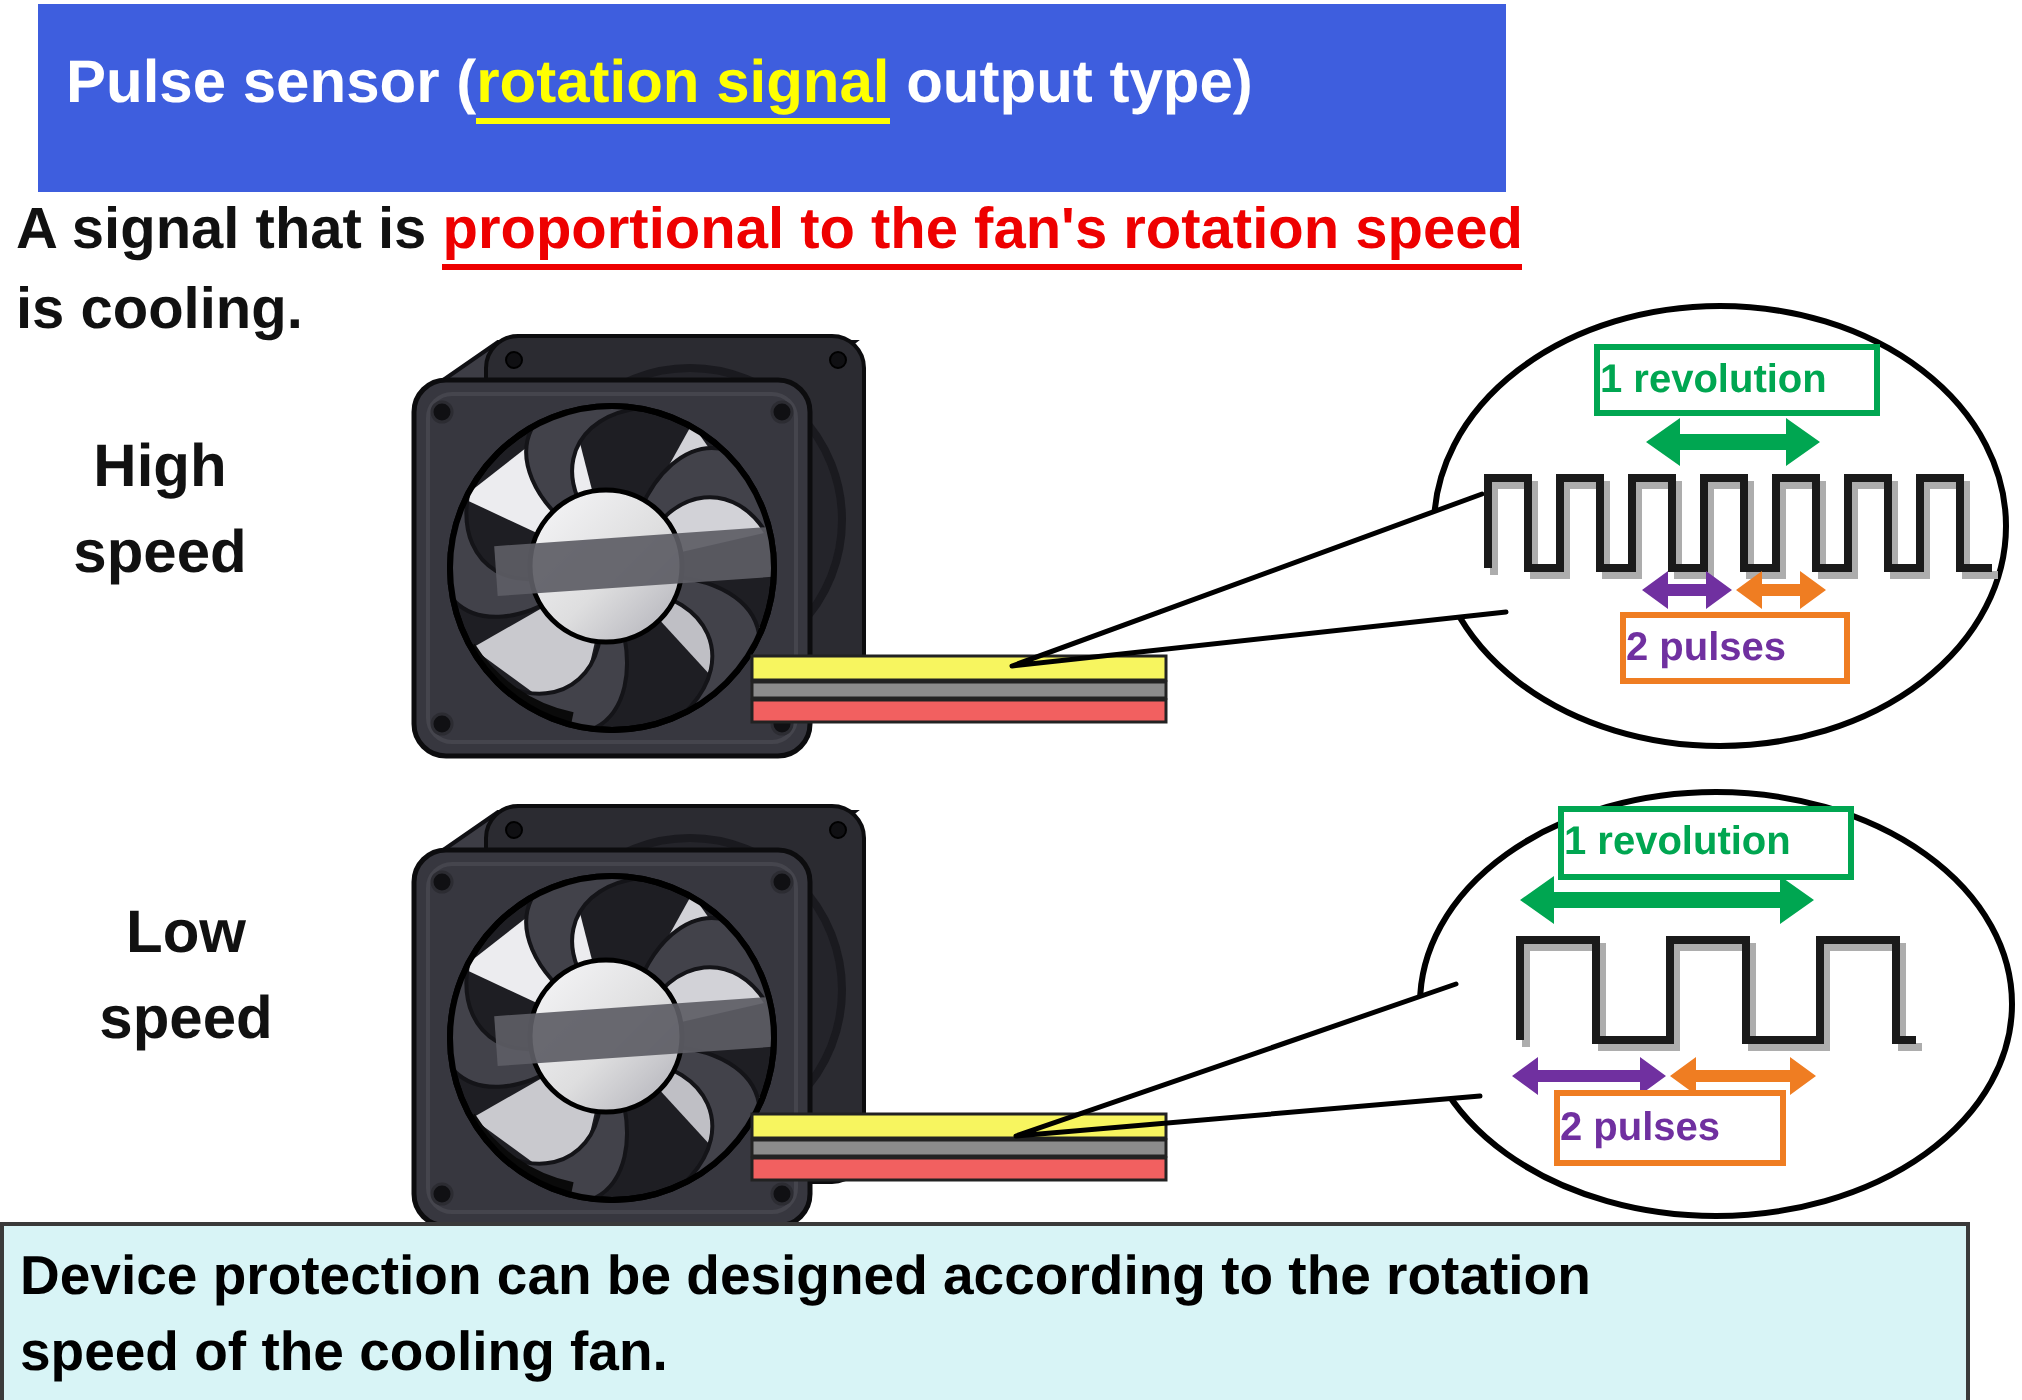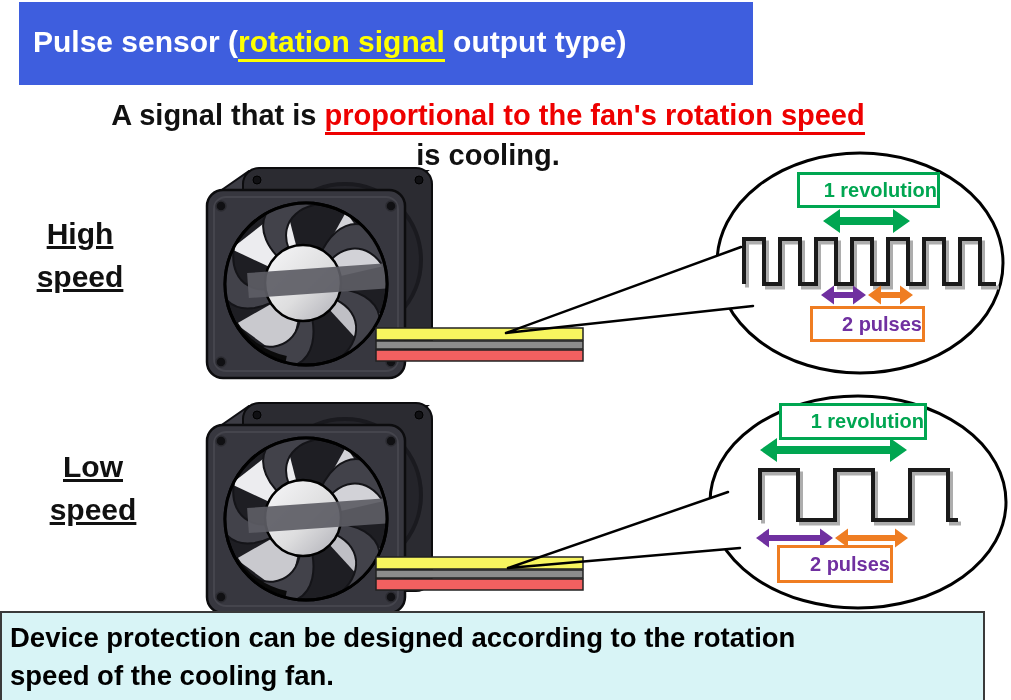--- a/index.html
+++ b/index.html
@@ -1,32 +1,32 @@
 <!DOCTYPE html>
 <html style="--c-header_bg: #3E5EDE; --c-header_text: #FFFFFF; --c-header_highlight: #FFFF00; --c-emphasis_red: #EE0000; --c-green: #00A651; --c-purple: #7030A0; --c-orange: #EF7D22; --c-note_bg: #D8F4F6; --c-wire_yellow: #F7F55F; --c-wire_gray: #8C8C8C; --c-wire_red: #F26060; --c-waveform: #1A1A1A; --c-waveform_shadow: #ADADAD;"><head>
 <meta charset="utf-8">
 <style>
   html,body{margin:0;padding:0;background:#fff;}
   .stage{
     position:relative;width:1011px;height:700px;background:#ffffff;overflow:hidden;
     font-family:"Liberation Sans",sans-serif;font-weight:700;
   }
   .header{
-    position:absolute;left:19px;top:2px;width:734px;height:83px;
+    position:absolute;left:19px;top:2px;width:734px;height:94px;
     background:var(--c-header_bg);color:var(--c-header_text);
     font-size:30px;box-sizing:border-box;padding:23px 0 0 14px;white-space:nowrap;
   }
   .hl{color:var(--c-header_highlight);border-bottom:3px solid var(--c-header_highlight);padding-bottom:1px;}
-  .subtitle{position:absolute;left:8px;top:95px;width:960px;font-size:29px;line-height:40px;color:#111;text-align:center;}
+  .subtitle{position:absolute;left:8px;top:95px;width:960px;font-size:29px;line-height:40px;color:#111;}
   .em-red{color:var(--c-emphasis_red);border-bottom:3px solid var(--c-emphasis_red);padding-bottom:1px;}
-  .speed-label{position:absolute;width:150px;text-align:center;font-size:30px;line-height:43px;color:#111;white-space:pre-line;text-decoration:underline;}
+  .speed-label{position:absolute;width:150px;text-align:center;font-size:30px;line-height:43px;color:#111;white-space:pre-line;}
   #label-high{left:5px;top:212px;}
   #label-low{left:18px;top:445px;}
   svg.canvas{position:absolute;left:0;top:0;z-index:1;}
-  .tagbox{position:absolute;z-index:2;background:#ffffff;text-align:right;font-size:20px;box-sizing:border-box;}
+  .tagbox{position:absolute;z-index:2;background:#ffffff;text-align:left;font-size:20px;box-sizing:border-box;}
   .rev{border:3px solid var(--c-green);color:var(--c-green);}
   .pul{border:3px solid var(--c-orange);color:var(--c-purple);}
   #rev-high{left:797px;top:172px;width:143px;height:36px;line-height:30px;}
   #pul-high{left:810px;top:306px;width:115px;height:36px;line-height:30px;}
   #rev-low{left:779px;top:403px;width:148px;height:37px;line-height:31px;}
   #pul-low{left:777px;top:545px;width:116px;height:38px;line-height:32px;}
   .note{
     position:absolute;left:0;top:611px;width:985px;height:92px;z-index:2;
     background:var(--c-note_bg);border:2px solid #3a3a3a;box-sizing:border-box;
     color:#000;font-size:27.5px;line-height:38px;padding:6px 80px 0 8px;white-space:pre-line;

